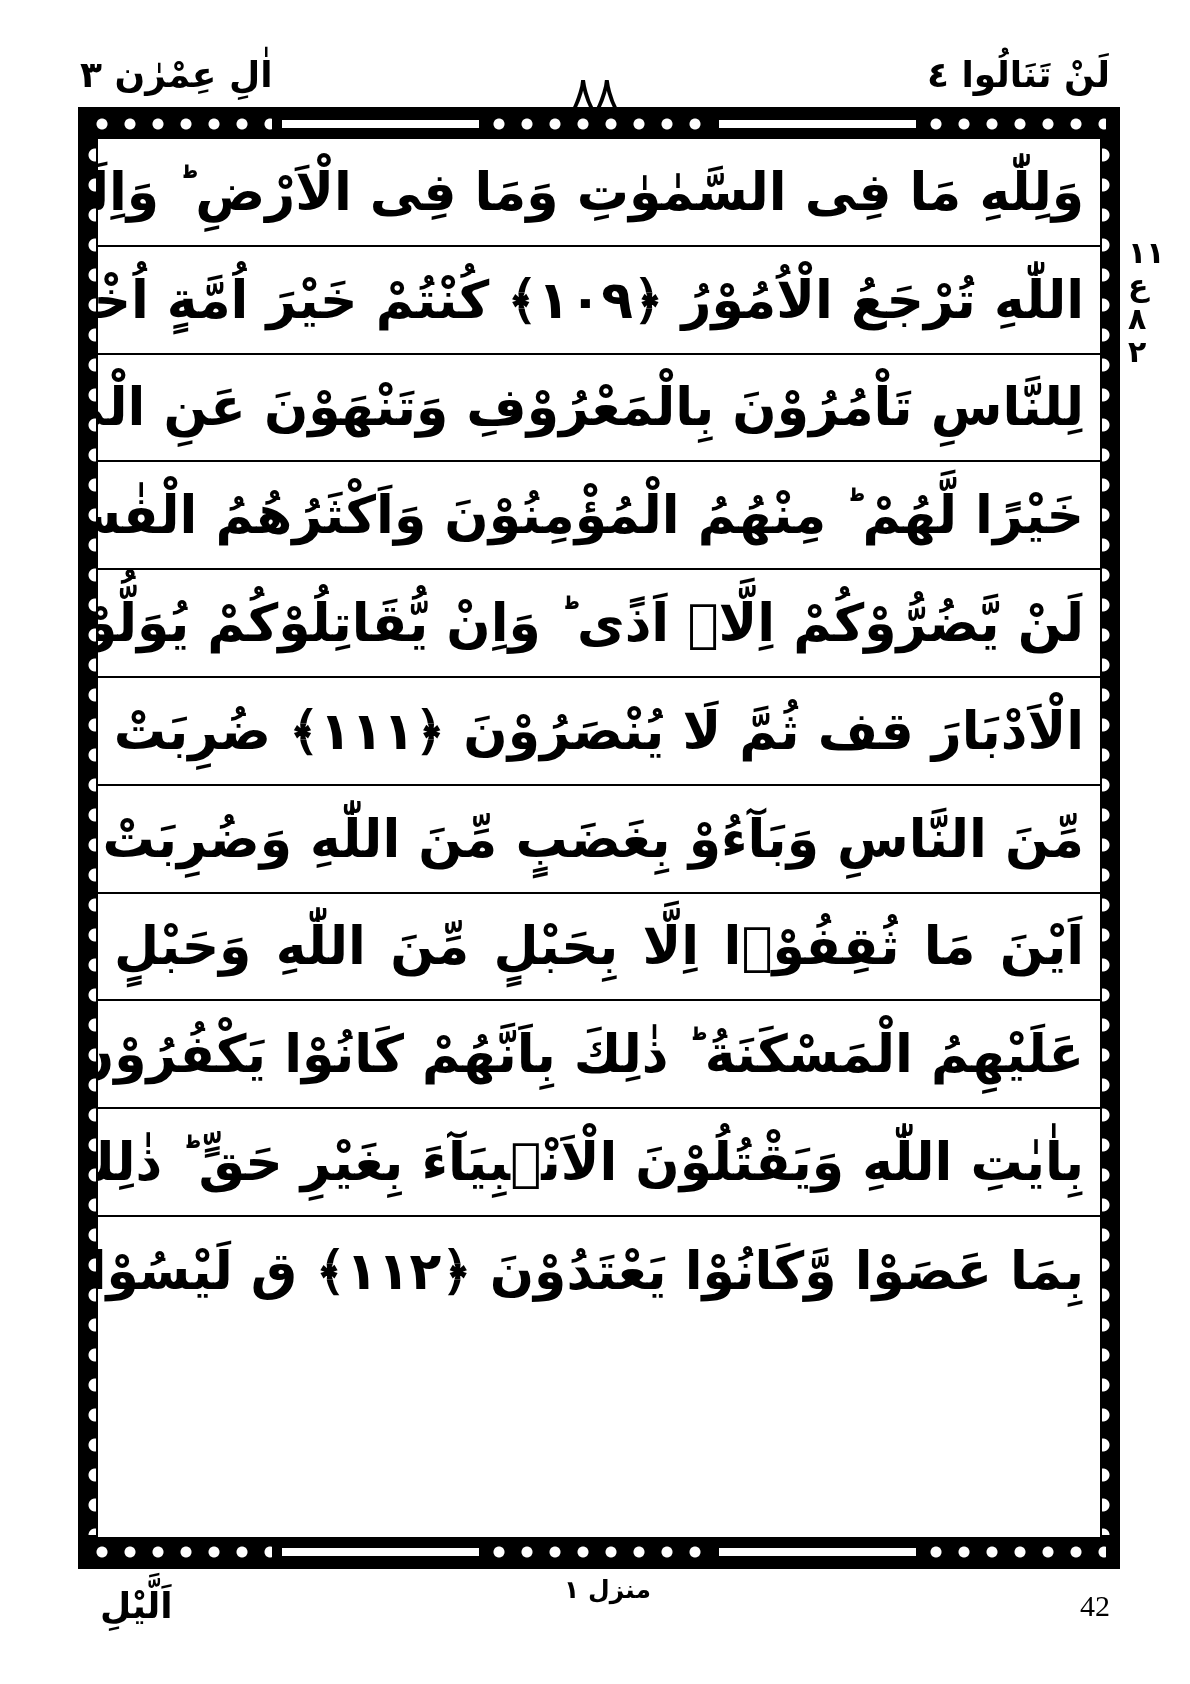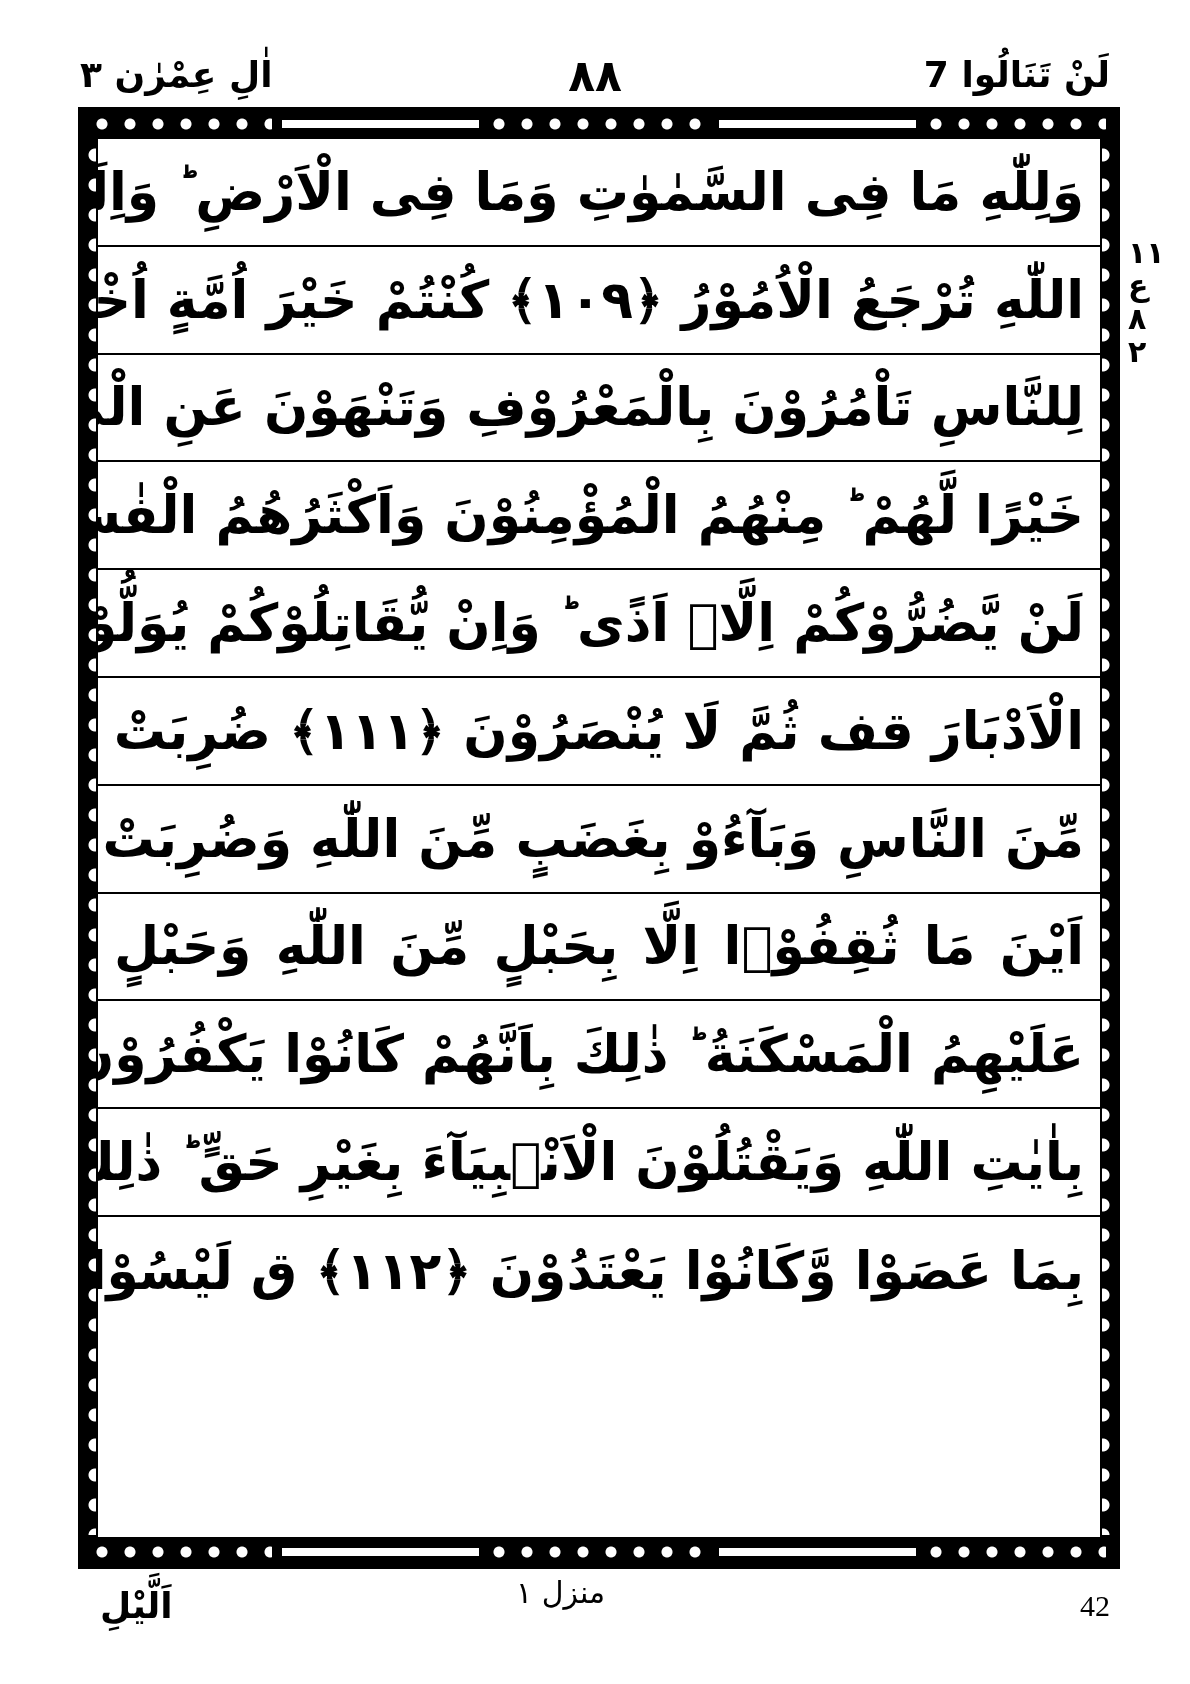--- a/index.html
+++ b/index.html
@@ -27,23 +27,23 @@
       left: 0;
       top: 4px;
       font-size: 36px;
       font-weight: bold;
       direction: rtl;
     }
     .header .page-num {
       position: absolute;
       left: 50%;
       transform: translateX(-50%);
-      top: 0;
+      top: 17px;
       font-size: 44px;
-      font-weight: bold;
+      font-weight: normal;
     }
     .header .right-title {
       position: absolute;
       right: 0;
       top: 4px;
       font-size: 36px;
       font-weight: bold;
       direction: rtl;
     }
     
@@ -145,24 +145,24 @@
     .footer .hizb {
       position: absolute;
       left: 100px;
       top: 10px;
       font-size: 36px;
       font-weight: bold;
       direction: rtl;
     }
     .footer .manzil {
       position: absolute;
-      left: 516px;
+      left: 564px;
       top: 0px;
-      font-size: 30px;
-      font-weight: normal;
+      font-size: 25px;
+      font-weight: bold;
       direction: rtl;
     }
     .footer .site {
       position: absolute;
       left: 702px;
       top: 16px;
       font-family: "Liberation Sans", sans-serif;
       font-size: 36px;
       font-weight: bold;
       letter-spacing: 0.5px;
@@ -174,21 +174,21 @@
       font-family: "Liberation Serif", serif;
       font-size: 30px;
     }
   </style>
 </head>
 <body>
 
 <div class="header">
   <span class="left-title">اٰلِ عِمْرٰن ٣</span>
   <span class="page-num">٨٨</span>
-  <span class="right-title">لَنْ تَنَالُوا 7</span>
+  <span class="right-title">لَنْ تَنَالُوا ٤</span>
 </div>
 
 <div class="frame">
   <div class="frame-band-top">
     <div class="orn"></div>
     <div class="rule"></div>
     <div class="orn center"></div>
     <div class="rule"></div>
     <div class="orn"></div>
   </div>

